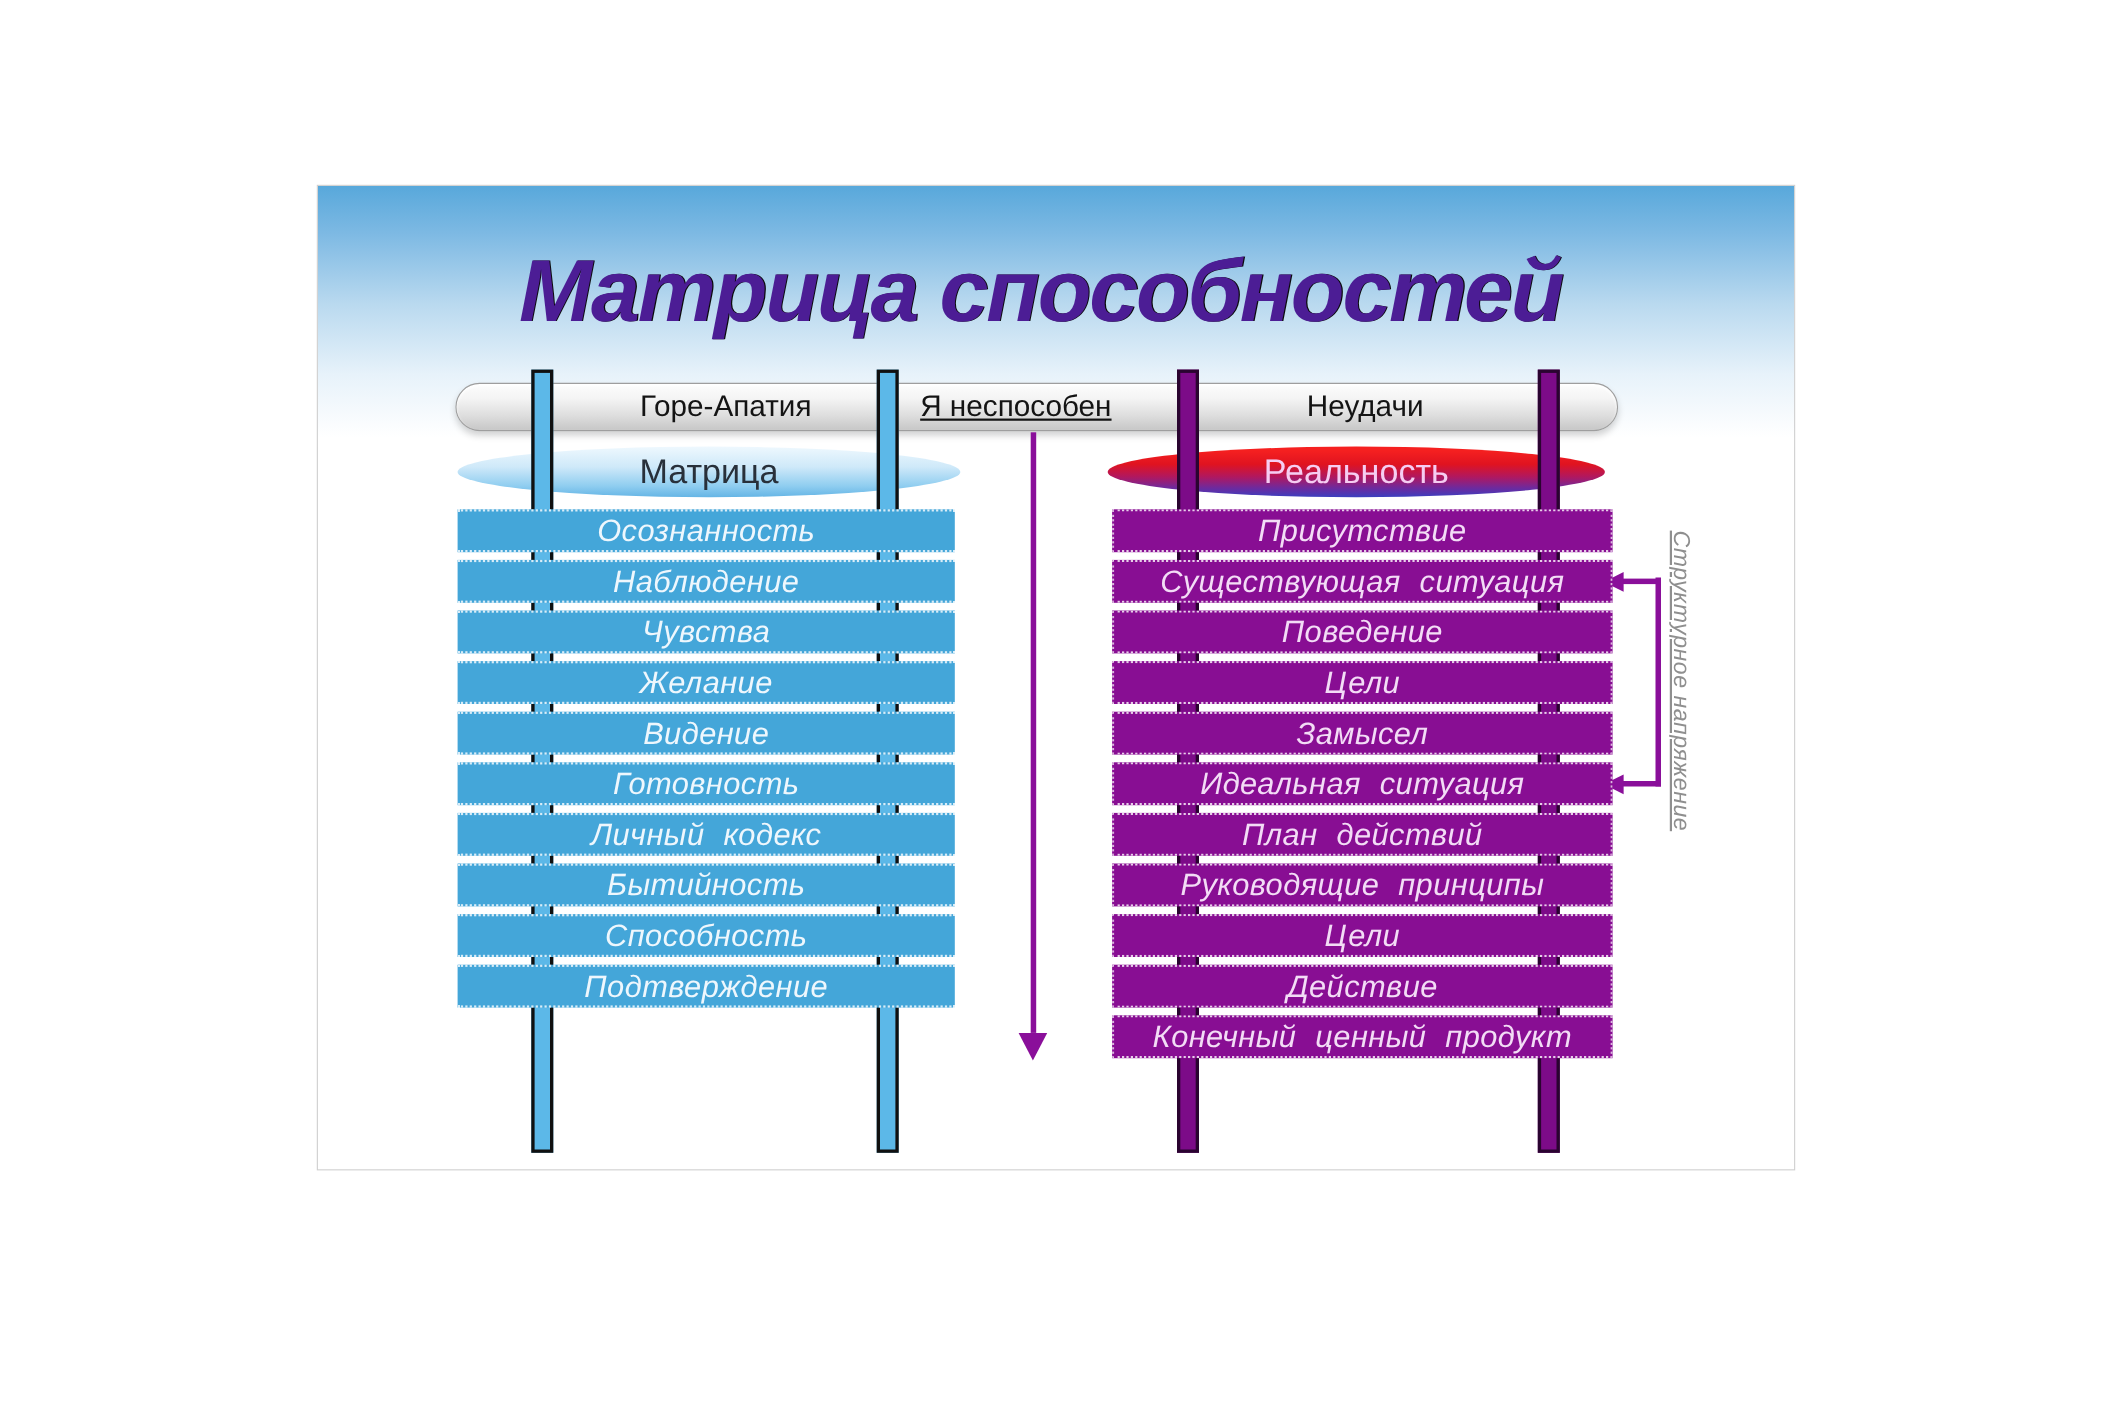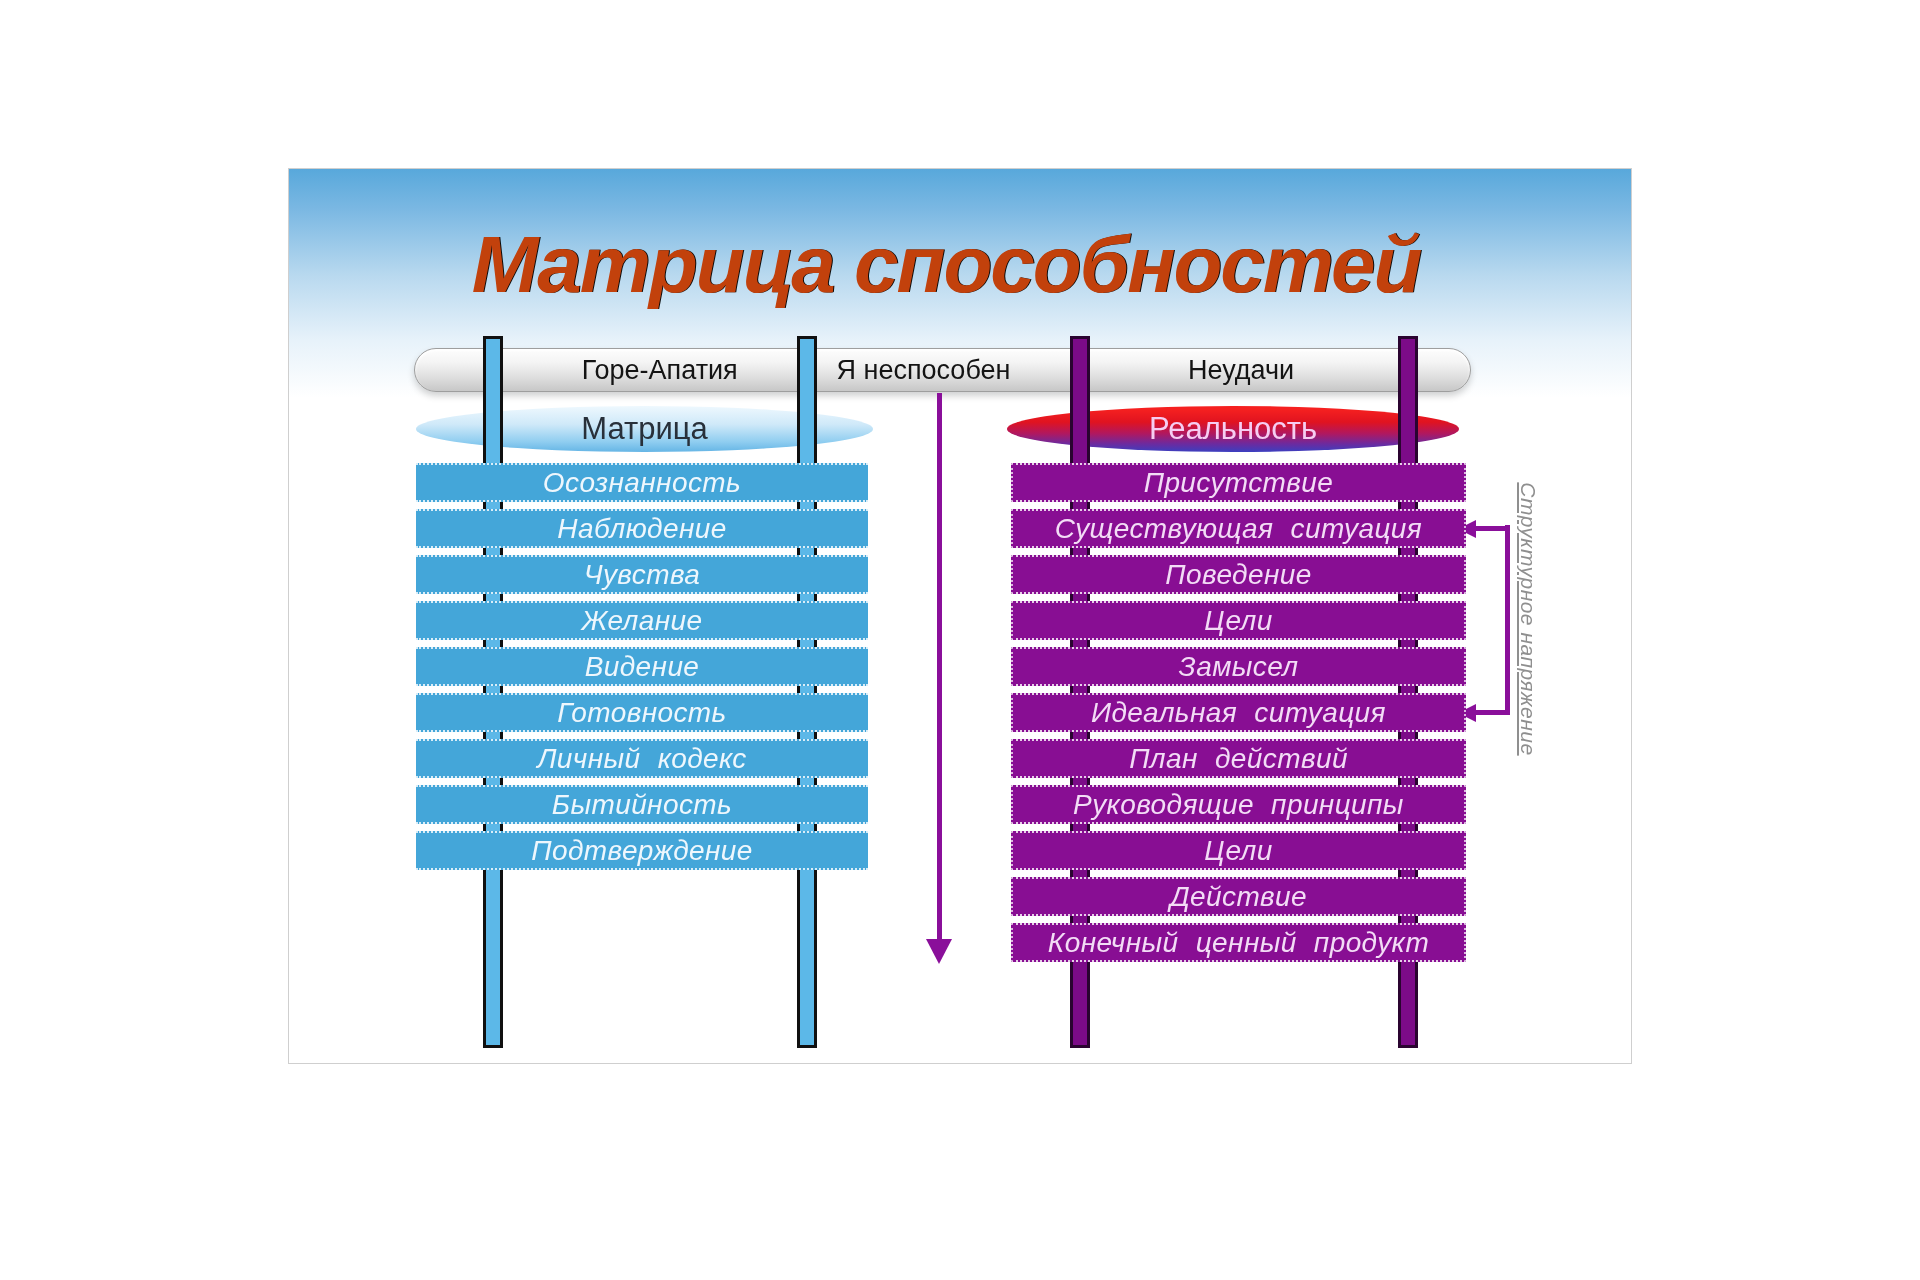--- a/index.html
+++ b/index.html
@@ -3,32 +3,32 @@
 <meta charset="utf-8">
 <style>
   html,body{margin:0;padding:0;background:#ffffff;}
   .page{position:relative;width:1920px;height:1280px;background:#ffffff;overflow:hidden;
         font-family:"Liberation Sans", sans-serif;}
   .diagram{position:absolute;left:288px;top:168px;width:1344px;height:896px;
            background:#ffffff;border:1px solid #cfcfcf;box-sizing:border-box;overflow:hidden;}
   .header-grad{position:absolute;left:0;top:0;width:100%;height:238px;z-index:0;
       background:linear-gradient(180deg,#58a8db 0%,#7db9e3 18%,#b9d9ef 45%,#e7f2fa 72%,#ffffff 96%);}
   .title{position:absolute;left:0;top:50px;width:100%;margin:0;text-align:center;z-index:1;
-      font-size:80px;font-weight:bold;font-style:italic;color:#c2410c;letter-spacing:-2px;
+      font-size:80px;font-weight:bold;font-style:italic;color:#4c1d95;letter-spacing:-2px;
       text-shadow:1px 0 0 #0b0b0b;transform:translateX(-14px);}
 
   
   .pill{position:absolute;z-index:2;border:1px solid #9e9e9e;box-sizing:border-box;
       background:linear-gradient(180deg,#fdfdfd 0%,#f4f4f4 32%,#dedede 68%,#c7c7c7 100%);
       box-shadow:0 4px 7px rgba(0,0,0,.18), inset 0 2px 3px rgba(255,255,255,.95);}
   .pill.top{left:125px;top:179px;width:1057px;height:44px;border-radius:22px;}
   .pill.bottom{left:115px;top:800px;width:1067px;height:53px;border-radius:27px;}
   .pill-label{position:absolute;top:50%;transform:translate(-50%,-50%);white-space:nowrap;
       font-size:27px;color:#141414;}
-  .pl-1{left:23.2%;} .pl-2{left:48.2%;} .pl-3{left:78.3%;}
+  .pl-1{left:23.2%;} .pl-2{left:48.2%;text-decoration:underline;} .pl-3{left:78.3%;}
 
   
   .post{position:absolute;top:167px;height:712px;width:20px;z-index:5;box-sizing:border-box;}
   .post.blue{background:var(--blue-post,#5cb8e8);border:3px solid #101010;}
   .post.purple{background:var(--purple-post,#7c0b88);border:3px solid #2a0430;}
   .post.b1{left:194px;} .post.b2{left:508px;} .post.p1{left:781px;} .post.p2{left:1109px;}
 
   
   .ellipse{position:absolute;top:237px;height:46px;border-radius:50%;z-index:4;
       display:flex;align-items:center;justify-content:center;font-size:31px;}
@@ -101,20 +101,21 @@
 
     <div class="bar-col left">
         <div class="bar blue">Осознанность</div>
         <div class="bar blue">Наблюдение</div>
         <div class="bar blue">Чувства</div>
         <div class="bar blue">Желание</div>
         <div class="bar blue">Видение</div>
         <div class="bar blue">Готовность</div>
         <div class="bar blue">Личный кодекс</div>
         <div class="bar blue">Бытийность</div>
+        <div class="bar blue">Способность</div>
         <div class="bar blue">Подтверждение</div>
       </div>
     <div class="bar-col right">
         <div class="bar purple">Присутствие</div>
         <div class="bar purple">Существующая ситуация</div>
         <div class="bar purple">Поведение</div>
         <div class="bar purple">Цели</div>
         <div class="bar purple">Замысел</div>
         <div class="bar purple">Идеальная ситуация</div>
         <div class="bar purple">План действий</div>

